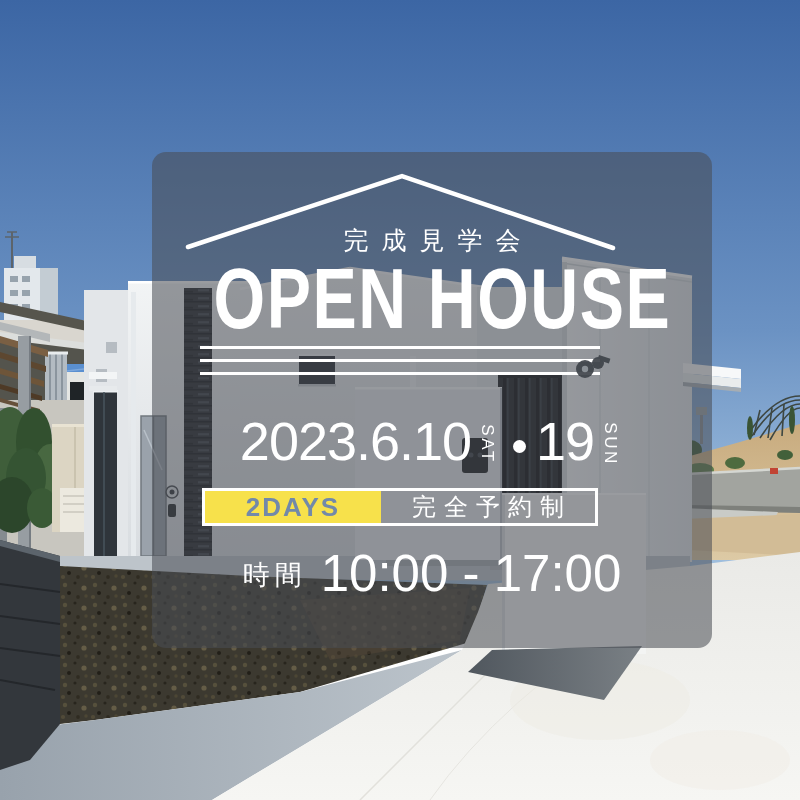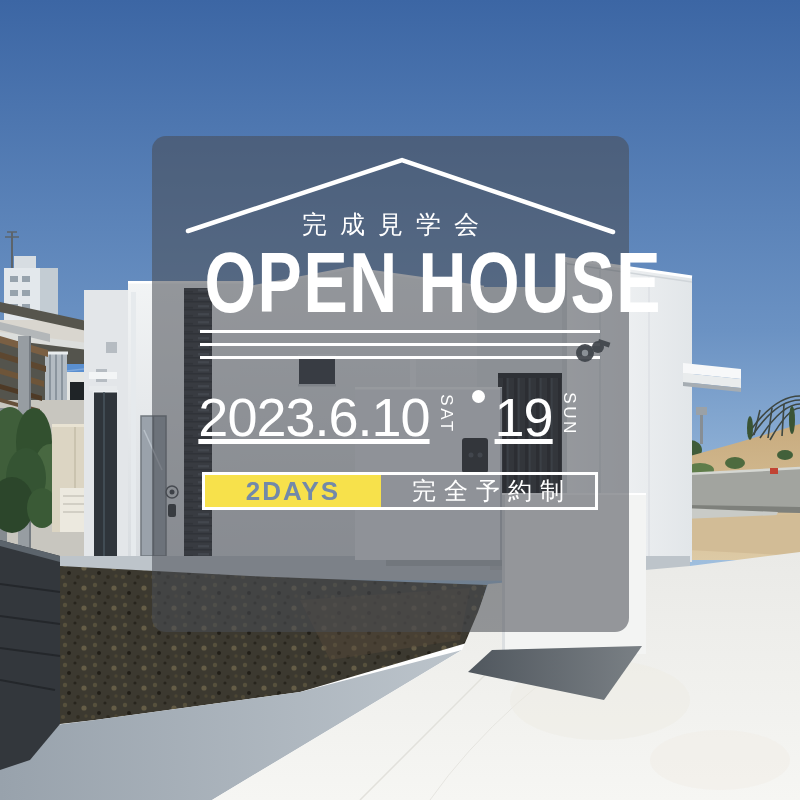--- a/index.html
+++ b/index.html
@@ -4,41 +4,41 @@
 <style>
   html,body{margin:0;padding:0;background:#fff;}
   #stage{
     position:relative;width:800px;height:800px;overflow:hidden;
     font-family:"Liberation Sans", sans-serif;
     -webkit-font-smoothing:antialiased;
   }
   #photo{position:absolute;left:0;top:0;width:800px;height:800px;}
   
   #panel{
-    position:absolute;left:152px;top:136px;width:477px;height:496px;
+    position:absolute;left:152px;top:152px;width:536px;height:496px;
     background:var(--overlay-panel, rgba(73,77,83,.56));
-    border-radius:14px;color:var(--text-white,#fff);
+    border-radius:14px;color:var(--text-white,#fff);padding-left:24px;
   }
   #panel .abs{position:absolute;left:0;width:100%;text-align:center;}
   #roof-svg{position:absolute;left:0;top:0;}
   .roof-label{
     top:72px;font-size:25px;letter-spacing:13px;text-indent:13px;
     font-weight:400;color:var(--text-white,#fff);
   }
   .title{
     top:104px;font-size:85px;font-weight:700;line-height:1;letter-spacing:2px;
     transform:scaleX(.78);transform-origin:50% 50%;white-space:nowrap;
   }
   .rules{position:absolute;left:48px;top:194px;width:400px;}
   .rules .rule{height:2.5px;background:var(--text-white,#fff);margin-bottom:10.5px;}
   .fixture{position:absolute;left:420px;top:196px;}
   
   .date-row{
     position:absolute;left:0;top:254px;width:100%;height:62px;
-    display:flex;justify-content:center;align-items:flex-start;text-decoration:underline;
+    display:flex;justify-content:center;align-items:flex-end;
   }
   .date-main,.date-day2{font-size:54px;line-height:1;letter-spacing:-1px;font-weight:400;}
   .dow-box{position:relative;width:24px;height:48px;margin:0 2px 0 4px;}
   .dow-box span{
     position:absolute;left:50%;top:50%;transform:translate(-50%,-50%) rotate(90deg);
     font-size:17px;letter-spacing:2.5px;font-weight:400;white-space:nowrap;
   }
   .date-dot{width:13px;height:13px;border-radius:50%;background:var(--text-white,#fff);margin:0 10px 15px 12px;}
   
   .banner{
@@ -363,15 +363,19 @@
       <span class="dow-box">
         <span>SUN</span>
       </span>
     </div>
 
     <div class="banner">
       <div class="days">2DAYS</div>
       <div class="resv">完全予約制</div>
     </div>
 
+    <div class="time-row">
+      <span class="time-label">時間</span>
+      <span class="time-value">10:00 - 17:00</span>
+    </div>
 
   </div>
 </div>
 
 </body></html>

